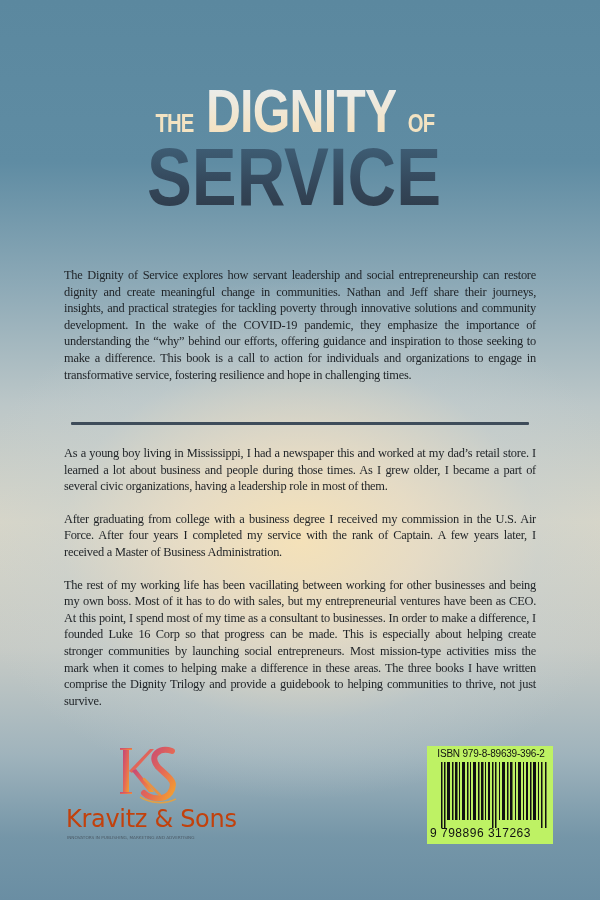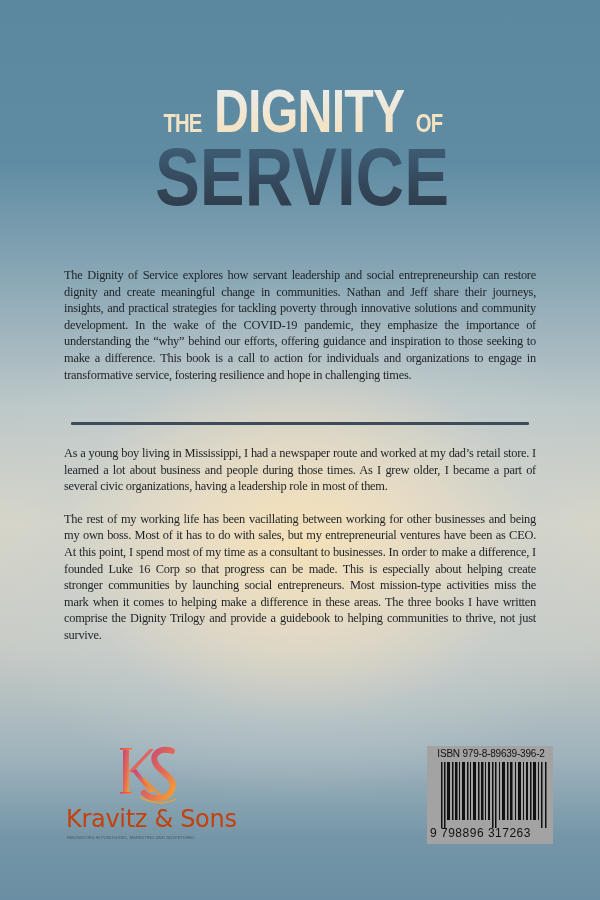--- a/index.html
+++ b/index.html
@@ -5,21 +5,21 @@
   * { margin: 0; padding: 0; box-sizing: border-box; }
   html, body { width: 600px; height: 900px; overflow: hidden; }
   body {
     position: relative;
     font-family: "Liberation Sans", "DejaVu Sans", sans-serif;
     background:
       radial-gradient(ellipse 340px 260px at 300px 540px, rgba(246,226,184,0.95) 0%, rgba(236,222,196,0.75) 35%, rgba(200,208,208,0.35) 70%, rgba(160,184,196,0) 100%),
       linear-gradient(to bottom, #5b889f 0%, #5f8ca3 18%, #8eaab7 32%, #bcc7c8 45%, #d8d6c8 58%, #c7cbc6 72%, #9fb3bc 84%, #7596a8 93%, #6a8ea3 100%);
   }
   .title-block {
-    position: absolute; left: 8px; top: 80px; width: 588px; text-align: center;
+    position: absolute; left: 0; top: 80px; width: 588px; text-align: center;
   }
   .title-line1 {
     display: flex; justify-content: center; align-items: flex-end;
     font-family: "Liberation Sans", sans-serif; font-weight: bold;
     letter-spacing: -1px;
   }
   .title-small {
     font-size: 26px; line-height: 1; transform: scaleX(0.78);
     color: #f3e3c2; margin: 0 -4px 6px -4px;
   }
@@ -58,21 +58,21 @@
     font-family: "DejaVu Sans", sans-serif; font-size: 24px; color: #c2410c;
     letter-spacing: -0.3px; white-space: nowrap;
   }
   .logo-tag {
     position: absolute; left: 1px; top: 90px; width: 190px;
     font-family: "DejaVu Sans", sans-serif; font-size: 4.2px; color: #4b5a66;
     letter-spacing: 0; white-space: nowrap; text-transform: uppercase;
   }
   .barcode-box {
     position: absolute; left: 427px; top: 746px; width: 126px; height: 98px;
-    background: #a3a3a3;
+    background: #bef264;
   }
   .isbn-label {
     position: absolute; left: 4px; top: 2px; width: 120px; text-align: center;
     font-family: "Liberation Sans", sans-serif; font-size: 10px; color: #111;
     letter-spacing: -0.2px; white-space: nowrap;
   }
   .bars { position: absolute; left: 14px; top: 16px; width: 106px; height: 66px; }
   .barcode-digits {
     position: absolute; left: 3px; top: 80px; width: 120px;
     font-family: "Liberation Sans", sans-serif; font-size: 12px; color: #111;
@@ -91,21 +91,22 @@
       <span class="title-small">OF</span>
     </div>
     <div class="title-line2">SERVICE</div>
   </div>
 
   <p class="text blurb">The Dignity of Service explores how servant leadership and social entrepreneurship can restore dignity and create meaningful change in communities. Nathan and Jeff share their journeys, insights, and practical strategies for tackling poverty through innovative solutions and community development. In the wake of the COVID-19 pandemic, they emphasize the importance of understanding the “why” behind our efforts, offering guidance and inspiration to those seeking to make a difference. This book is a call to action for individuals and organizations to engage in transformative service, fostering resilience and hope in challenging times.</p>
 
   <div class="divider"></div>
 
   <div class="text bio">
-    <p>As a young boy living in Mississippi, I had a newspaper route and worked at my dad’s retail store. I learned a lot about business and people during those times. As I grew older, I became a part of several civic organizations, having a leadership role in most of them.</p>
+    <p>As a young boy living in Mississippi, I had a newspaper this and worked at my dad’s retail store. I learned a lot about business and people during those times. As I grew older, I became a part of several civic organizations, having a leadership role in most of them.</p>
+    <p>After graduating from college with a business degree I received my commission in the U.S. Air Force. After four years I completed my service with the rank of Captain. A few years later, I received a Master of Business Administration.</p>
     <p>The rest of my working life has been vacillating between working for other businesses and being my own boss. Most of it has to do with sales, but my entrepreneurial ventures have been as CEO. At this point, I spend most of my time as a consultant to businesses. In order to make a difference, I founded Luke 16 Corp so that progress can be made. This is especially about helping create stronger communities by launching social entrepreneurs. Most mission-type activities miss the mark when it comes to helping make a difference in these areas. The three books I have written comprise the Dignity Trilogy and provide a guidebook to helping communities to thrive, not just survive.</p>
   </div>
 
   <div class="logo">
     <svg class="logo-mark" viewBox="0 0 64 62">
       <defs>
         <linearGradient id="ksg" x1="0" y1="0" x2="1" y2="1">
           <stop offset="0" stop-color="#c2457a"></stop>
           <stop offset="0.55" stop-color="#e56a55"></stop>
           <stop offset="1" stop-color="#f4a12e"></stop>

